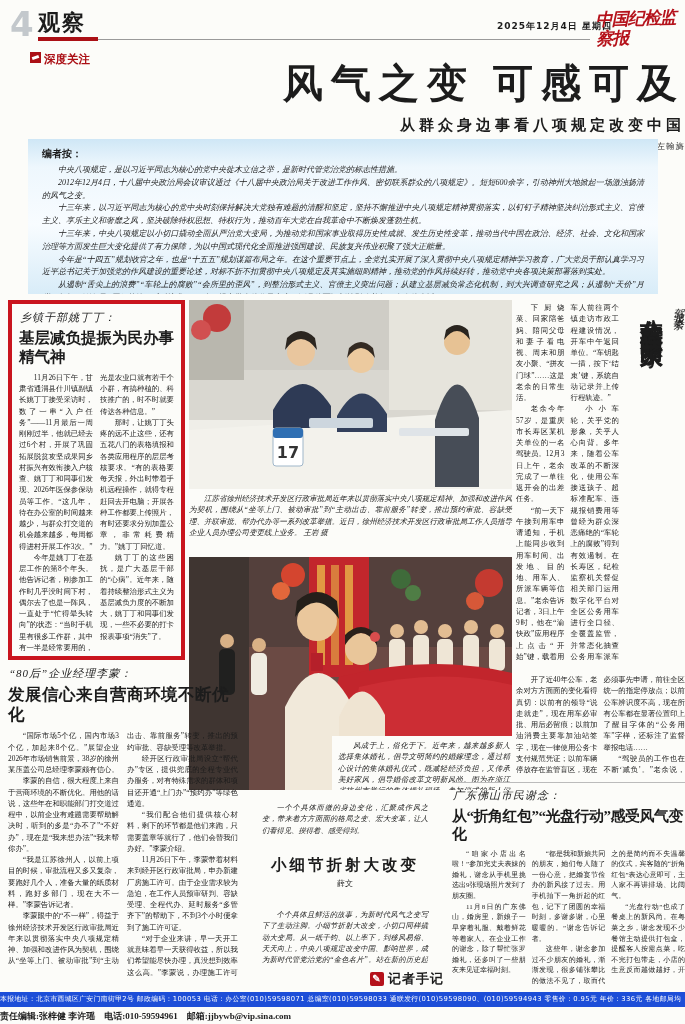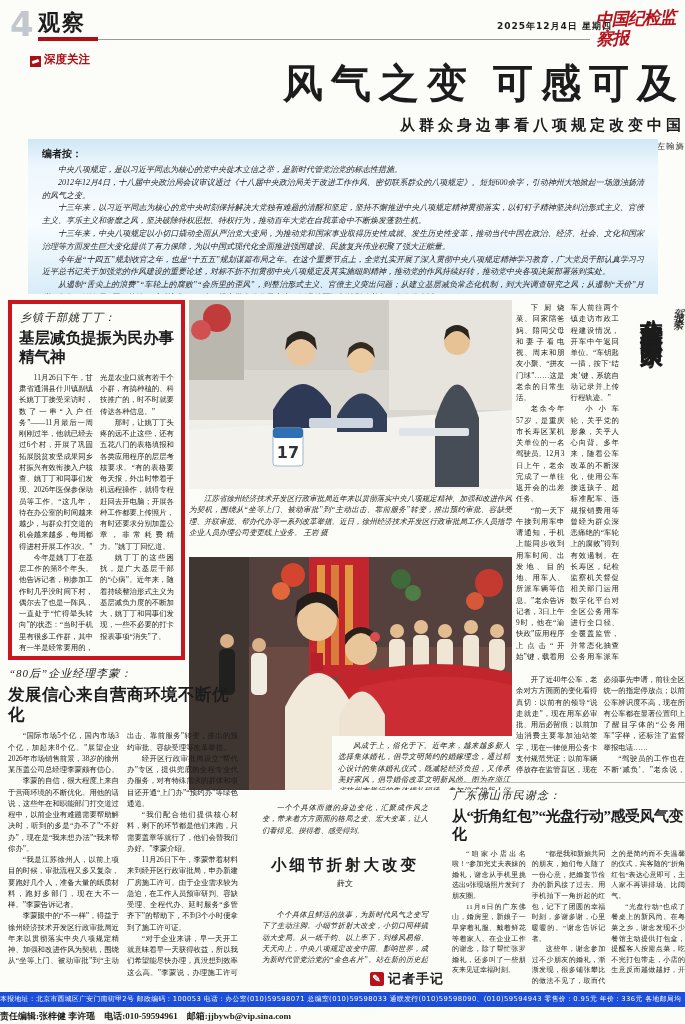--- a/index.html
+++ b/index.html
@@ -12,21 +12,21 @@
            font-family:"DejaVu Sans",sans-serif;}
   .section-title{position:absolute;left:38px;top:8px;font-size:22px;font-weight:bold;letter-spacing:2px;}
   .section-bar{position:absolute;left:38px;top:37px;width:60px;height:4px;background:#ab1016;}
   .header-line{position:absolute;left:98px;top:39px;width:492px;height:1px;background:#9a9a9a;}
   .pub-date{position:absolute;left:497px;top:20px;font-size:9px;font-weight:bold;letter-spacing:1px;
             font-family:"DejaVu Sans",sans-serif;}
   .masthead{position:absolute;left:596px;top:10px;width:86px;font-size:17px;line-height:1.1;
             color:#b5121b;font-weight:bold;font-style:italic;transform:rotate(-2deg);letter-spacing:-1px;}
 
   
-  .deep-tag{position:absolute;left:30px;top:52px;display:flex;align-items:flex-end;gap:3px;
+  .deep-tag{position:absolute;left:30px;top:52px;display:flex;align-items:flex-start;gap:3px;
             color:#ab1016;font-weight:bold;font-size:11.5px;}
   .deep-icon{width:11px;height:11px;background:#ab1016;display:inline-block;position:relative;}
   .deep-icon:after{content:"";position:absolute;left:2px;top:4px;width:7px;height:3px;background:#fff;
                    transform:rotate(-20deg);}
 
   
   .main-head{position:absolute;left:0;top:56px;width:100%;text-align:right;font-family:Liberation Serif, serif;}
   .main-head h1{margin:0;font-size:40px;font-weight:bold;letter-spacing:8px;}
   .main-sub{margin-top:5px;font-size:15px;letter-spacing:4px;font-weight:bold;}
   .main-byline{margin-top:6px;font-size:8.5px;color:#333;letter-spacing:1px;}

